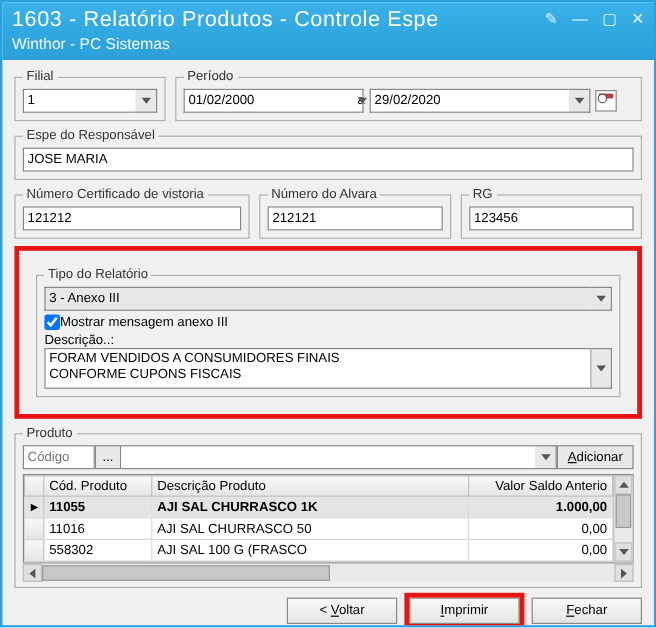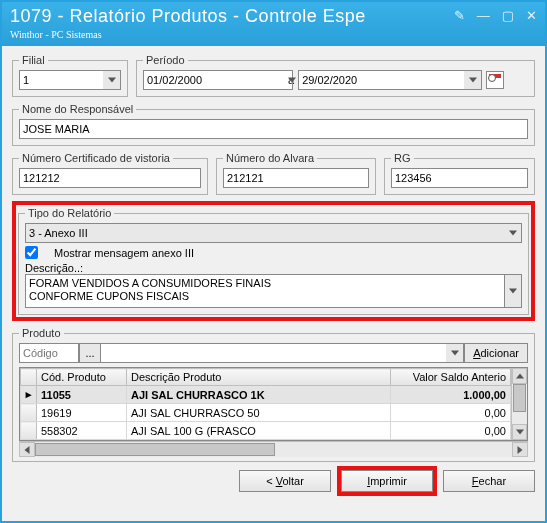--- a/index.html
+++ b/index.html
@@ -13,21 +13,21 @@
 }
 .titlebar {
   background: linear-gradient(#3ab1e8, #2a9fd9);
   color: #fff; padding: 4px 8px 6px 8px;
   display: flex; flex-direction: column;
 }
 .titlebar-top { display: flex; justify-content: space-between; align-items: flex-start; }
 .title-text { font-size: 18px; font-weight: 400; letter-spacing: 0.5px; white-space: nowrap; overflow: hidden; }
 .title-controls { display: flex; gap: 12px; margin-top: 2px; }
 .title-controls span { cursor: pointer; font-size: 13px; opacity: 0.85; }
-.subtitle { font-size: 10px; margin-top: 2px; opacity: 0.95; font-family: Liberation Serif, serif; }
+.subtitle { font-size: 13px; margin-top: 2px; opacity: 0.95; }
 .body {
   padding: 8px 10px; flex: 1; overflow: hidden;
 }
 fieldset {
   border: 1px solid #b0b0b0;
   margin: 0 0 6px 0; padding: 4px 6px 6px 6px;
   font-size: 11px;
   background: #f0f0f0;
 }
 legend { font-size: 11px; padding: 0 3px; color: #333; }
@@ -41,25 +41,25 @@
 .dropdown-btn {
   border: 1px solid #888; border-left: none; background: #e8e8e8;
   width: 18px; height: 20px; position: relative; cursor: pointer;
 }
 .dropdown-btn::after {
   content: ""; position: absolute; left: 50%; top: 50%; transform: translate(-50%,-50%);
   border-left: 4px solid transparent; border-right: 4px solid transparent; border-top: 5px solid #555;
 }
 .period-row { display: flex; align-items: center; gap: 4px; }
 .textarea { height: 34px; resize: none; width: 100%; font-family: inherit; padding: 2px 3px; line-height: 13px; overflow: hidden; }
-.highlight { border: 4px solid #e81313; padding: 2px; margin-bottom: 6px; }
+.highlight { border: 4px solid #e81313; padding: 14px; margin-bottom: 6px; }
 .highlight fieldset { margin: 0; }
 .combo { display: flex; width: 100%; }
 .combo input { flex: 1; border-right: none; }
-.checkbox-row { display: flex; align-items: center; gap: 16px; margin: 3px 0; font-size: 11px; }
+.checkbox-row { display: flex; align-items: center; gap: 0; margin: 3px 0; font-size: 11px; }
 .checkbox-row input { margin: 0; }
 .produto-row { display: flex; align-items: center; gap: 0; }
 .produto-row input.codigo { width: 60px; }
 .ellipsis-btn {
   border: 1px solid #888; background: #e8e8e8; width: 22px; height: 20px;
   font-size: 11px; cursor: pointer; text-align: center; line-height: 16px; padding: 0;
 }
 .produto-row .desc { flex: 1; border-left: none; border-right: none; }
 .link-btn {
   border: 1px solid #888; background: #e8e8e8; height: 20px;
@@ -118,35 +118,35 @@
   content: ""; position: absolute; top: 2px; left: 1px; width: 6px; height: 6px;
   border: 1px solid #555; border-radius: 50%; background: #fff;
 }
 </style>
 </head>
 <body>
 
 <div class="window">
   <div class="titlebar">
     <div class="titlebar-top">
-      <div class="title-text">1079 - Relatório Produtos - Controle Espe</div>
+      <div class="title-text">1603 - Relatório Produtos - Controle Espe</div>
       <div class="title-controls">
         <span>✎</span>
         <span>—</span>
         <span>▢</span>
         <span>✕</span>
       </div>
     </div>
     <div class="subtitle">Winthor - PC Sistemas</div>
   </div>
 
   <div class="body">
 
     <div class="row">
-      <fieldset style="width:116px">
+      <fieldset style="width:126px">
         <legend>Filial</legend>
         <div class="combo">
           <input type="text" class="select" style="width: 100%;" value="1">
           <div class="dropdown-btn"></div>
         </div>
       </fieldset>
 
       <fieldset style="flex:1">
         <legend>Período</legend>
         <div class="period-row">
@@ -158,21 +158,21 @@
           <div class="combo" style="width:184px">
             <input type="text" style="flex: 1 1 0%;" value="29/02/2020">
             <div class="dropdown-btn"></div>
           </div>
           <span class="cal-icon"></span>
         </div>
       </fieldset>
     </div>
 
     <fieldset>
-      <legend>Nome do Responsável</legend>
+      <legend>Espe do Responsável</legend>
       <input type="text" style="width: 100%;" value="JOSE MARIA">
     </fieldset>
 
     <div class="row">
       <fieldset style="width:196px">
         <legend>Número Certificado de vistoria</legend>
         <input type="text" style="width: 100%;" value="121212">
       </fieldset>
       <fieldset style="width:160px">
         <legend>Número do Alvara</legend>
@@ -232,21 +232,21 @@
           </thead>
           <tbody id="grid-body">
               <tr class="sel">
                 <td class="marker">▸</td>
                 <td>11055</td>
                 <td>AJI SAL CHURRASCO 1K</td>
                 <td class="num">1.000,00</td>
               </tr>
               <tr>
                 <td class="marker"></td>
-                <td>19619</td>
+                <td>11016</td>
                 <td>AJI SAL CHURRASCO 50</td>
                 <td class="num">0,00</td>
               </tr>
               <tr>
                 <td class="marker"></td>
                 <td>558302</td>
                 <td>AJI SAL 100 G (FRASCO</td>
                 <td class="num">0,00</td>
               </tr>
             </tbody>

